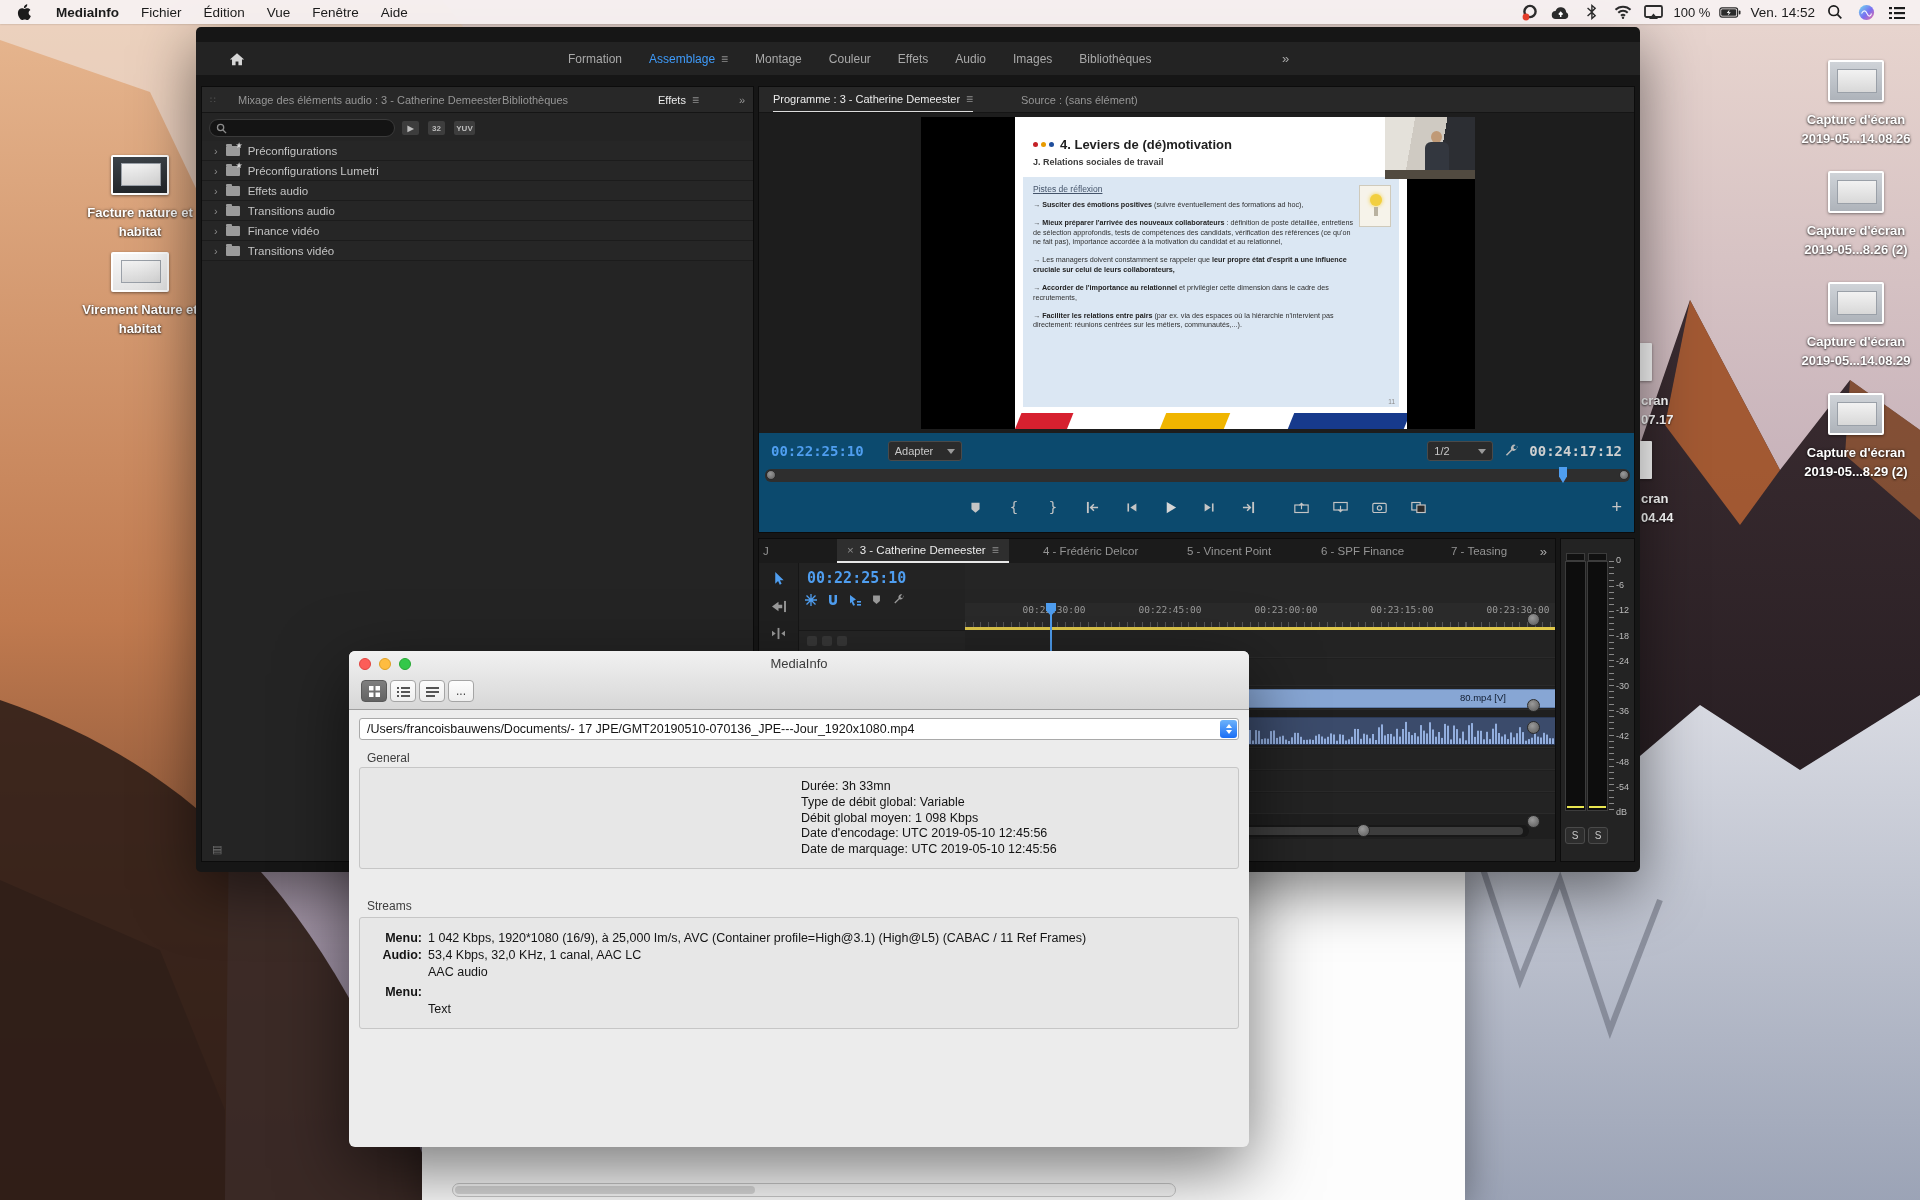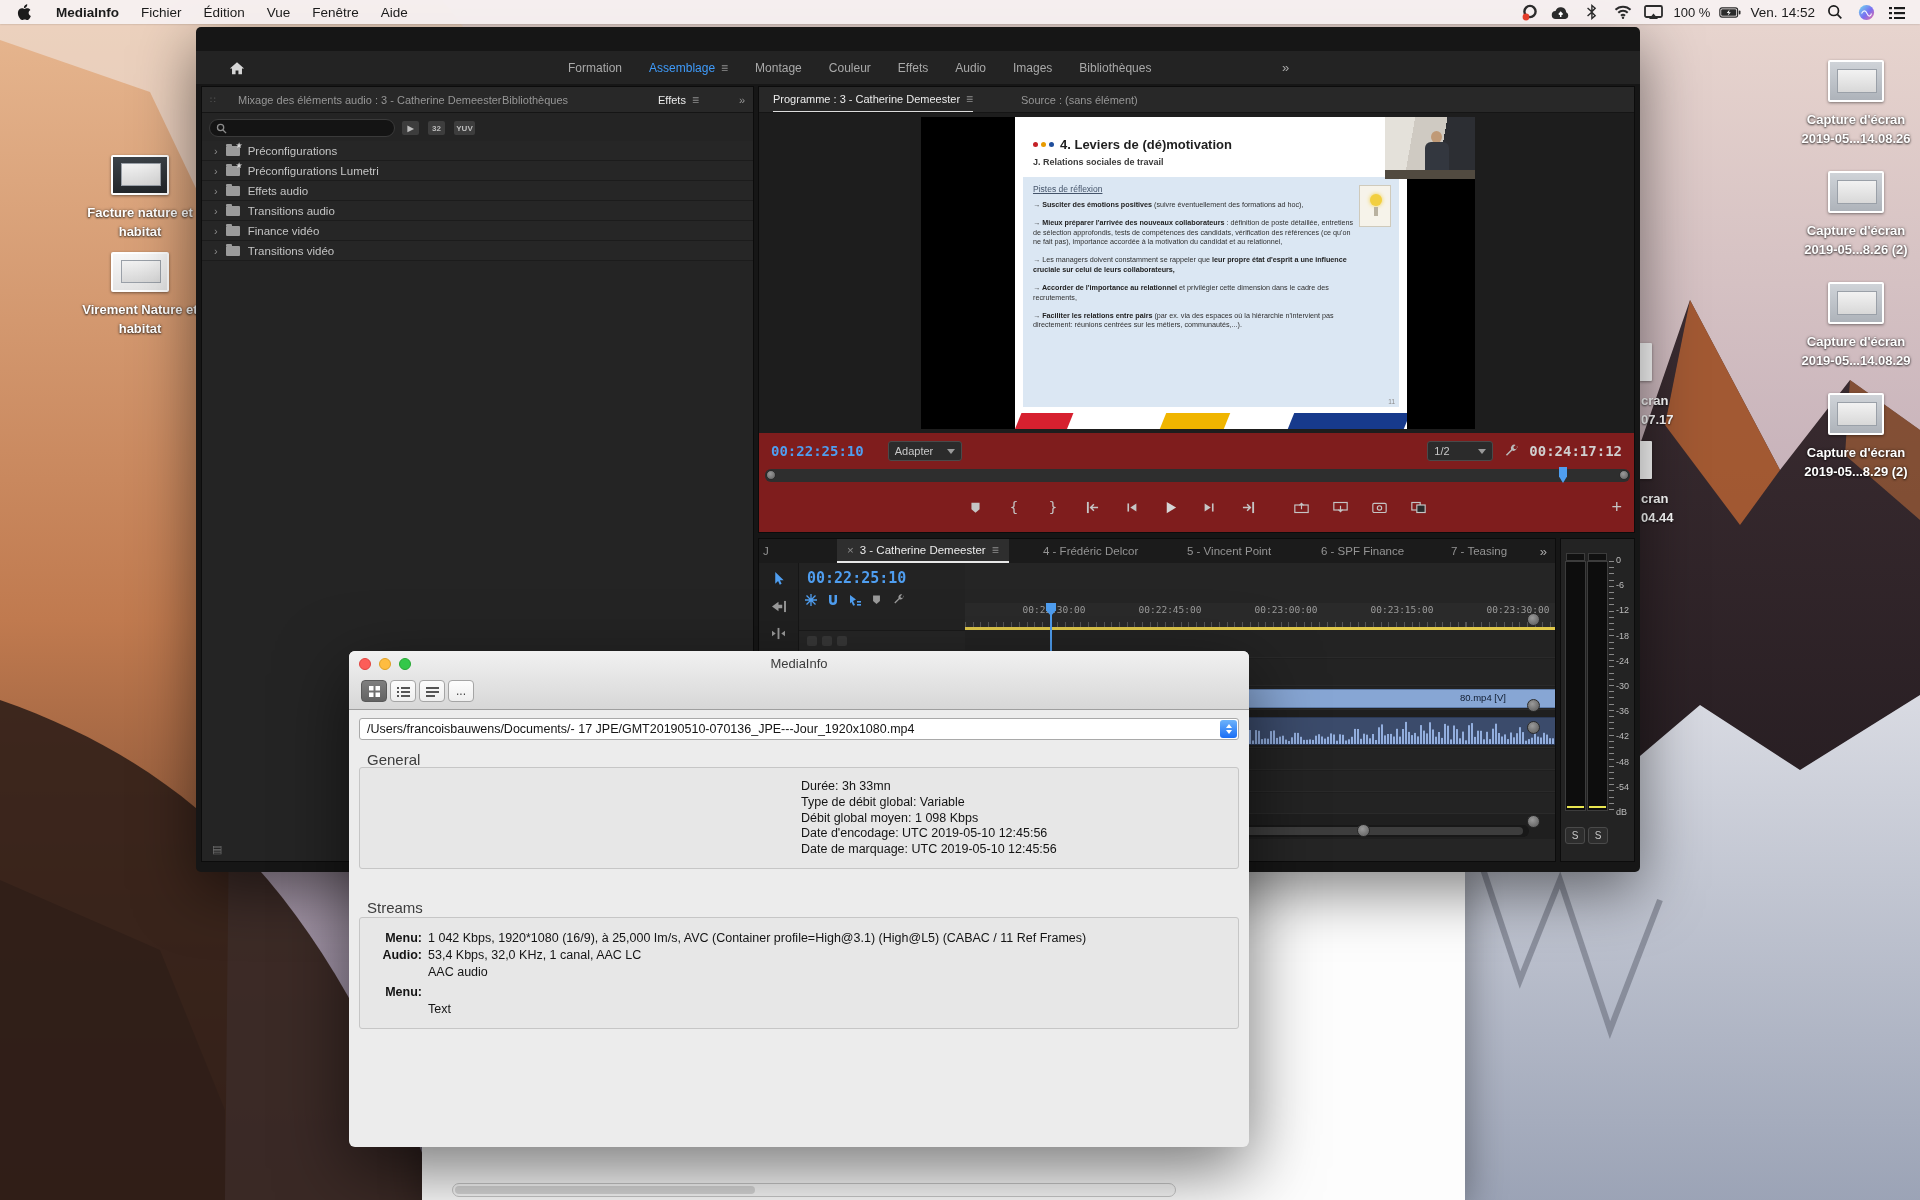--- a/index.html
+++ b/index.html
@@ -40,21 +40,21 @@
 
   
   #pp{left:196px;top:27px;width:1444px;height:845px;background:#161616;
     box-shadow:0 18px 60px rgba(0,0,0,.5);z-index:10;font-size:11.5px;color:#c4c4c4;}
   #pp-titlebar{left:0;top:0;width:100%;height:22px;border-radius:5px 5px 0 0;
     background:linear-gradient(#ededed,#d9d9d9);display:flex;align-items:center;}
   .lights{display:flex;gap:8px;padding-left:10px;}
   .light{width:12px;height:12px;border-radius:50%;}
   .light.inactive{background:#c9c9c9;border:1px solid #adadad;}
   #pp-title{position:absolute;left:0;right:0;text-align:center;font-size:12px;color:#4c4c4c;}
-  #pp-wsbar{left:0;top:24px;width:100%;height:33px;background:#232323;display:flex;align-items:center;}
+  #pp-wsbar{left:0;top:15px;width:100%;height:33px;background:#232323;display:flex;align-items:center;}
   #pp-home{margin-left:24px;width:34px;height:25px;display:flex;align-items:center;justify-content:center;}
   #pp-tabs{position:absolute;left:372px;display:flex;gap:27px;font-size:12px;color:#a9a9a9;}
   #pp-tabs .ws{display:flex;align-items:center;gap:6px;}
   #pp-tabs .ws.active{color:#3f9bfa;}
   .menuicon{font-size:12px;color:#8f8f8f;}
   #ws-more{position:absolute;left:1086px;color:#a9a9a9;font-size:13px;}
   .panel{position:absolute;background:#242424;border:1px solid #0c0c0c;overflow:hidden;}
 
   
   #fxpanel{left:5px;top:59px;width:553px;height:776px;}
@@ -70,21 +70,21 @@
   #fx-list{position:absolute;left:0;top:54px;width:100%;}
   .fxrow{height:20px;display:flex;align-items:center;gap:8px;padding-left:12px;
     background:#262626;border-bottom:1px solid #1c1c1c;color:#c4c4c4;font-size:11.5px;}
   .chev{color:#8a8a8a;font-size:11px;}
   .folder{position:relative;width:14px;height:10px;background:#9a9a9a;border-radius:1px;}
   .folder::before{content:"";position:absolute;left:0;top:-2px;width:6px;height:2px;background:#9a9a9a;border-radius:1px 1px 0 0;}
   .folder .star{position:absolute;right:-3px;top:-5px;font-size:8px;color:#d8d8d8;}
   #fx-bottom{position:absolute;left:10px;bottom:5px;color:#6f6f6f;font-size:11px;}
 
   
-  #progpanel{left:562px;top:59px;width:877px;height:447px;background:#7f1d1d;}
+  #progpanel{left:562px;top:59px;width:877px;height:447px;background:#0c4a6e;}
   #prog-video{position:absolute;left:162px;top:30px;width:554px;height:312px;background:#000;}
   #prog-area{position:absolute;left:0;top:26px;width:100%;height:320px;background:#1d1d1d;}
   #slide{position:absolute;left:94px;top:0;width:392px;height:312px;background:#fff;overflow:hidden;color:#222;}
   #slide-title{position:absolute;left:18px;top:20px;font-size:13px;font-weight:bold;color:#1f1f1f;display:flex;align-items:center;gap:6px;}
   #slide-title .d{width:5px;height:5px;border-radius:50%;display:inline-block;}
   #slide-sub{position:absolute;left:18px;top:40px;font-size:9px;font-weight:bold;color:#3a3a3a;}
   #slide-box{position:absolute;left:8px;top:60px;width:376px;height:230px;background:#dbe7f3;padding:7px 44px 6px 10px;}
   #slide-box h4{margin:0 0 6px 0;font-size:8.5px;color:#44546a;text-decoration:underline;font-weight:normal;}
   .bullet{font-size:7.2px;line-height:1.3;color:#2f2f2f;margin-bottom:9px;}
   .bullet b{color:#222;}
@@ -170,21 +170,21 @@
   #mi-toolbar{position:absolute;left:12px;top:29px;display:flex;gap:3px;}
   .mibtn{width:26px;height:22px;border:1px solid #a5a5a5;border-radius:4px;background:linear-gradient(#fdfdfd,#eee);
     display:flex;align-items:center;justify-content:center;color:#444;font-size:12px;}
   .mibtn.sel{background:linear-gradient(#7f7f7f,#636363);border-color:#5a5a5a;color:#fff;}
   #mi-path{position:absolute;left:10px;top:67px;width:880px;height:22px;background:#fff;border:1px solid #a9a9a9;
     border-radius:3px;display:flex;align-items:center;padding-left:7px;white-space:nowrap;overflow:hidden;}
   #mi-stepper{position:absolute;right:1px;top:1px;width:17px;height:18px;border-radius:3px;
     background:linear-gradient(#6db3fb,#1a6ef5);display:flex;flex-direction:column;align-items:center;justify-content:center;gap:2px;}
   #mi-stepper i{width:0;height:0;border-left:3.5px solid transparent;border-right:3.5px solid transparent;}
   #mi-stepper .up{border-bottom:4px solid #fff;} #mi-stepper .dn{border-top:4px solid #fff;}
-  .mi-heading{position:absolute;left:18px;font-size:15px;color:#3d3d3d;}
+  .mi-heading{position:absolute;left:18px;font-size:12px;color:#3d3d3d;}
   .mi-box{position:absolute;left:10px;width:880px;background:#e7e7e7;border:1px solid #c6c6c6;border-radius:3px;}
   .mi-line{line-height:15.8px;min-height:15.8px;white-space:nowrap;}
   #mi-link{position:absolute;left:0;right:0;top:219px;text-align:center;}
   #mi-link a{color:#2553cc;text-decoration:underline;}
   .strow{display:flex;margin-bottom:3px;}
   .strow .sl{width:62px;text-align:right;font-weight:bold;flex:none;}
   .strow .sv{padding-left:6px;white-space:nowrap;}
 
   
   .frag-sliver{position:absolute;width:13px;background:#fff;border-radius:1px;box-shadow:0 1px 3px rgba(0,0,0,.4);z-index:2;}

